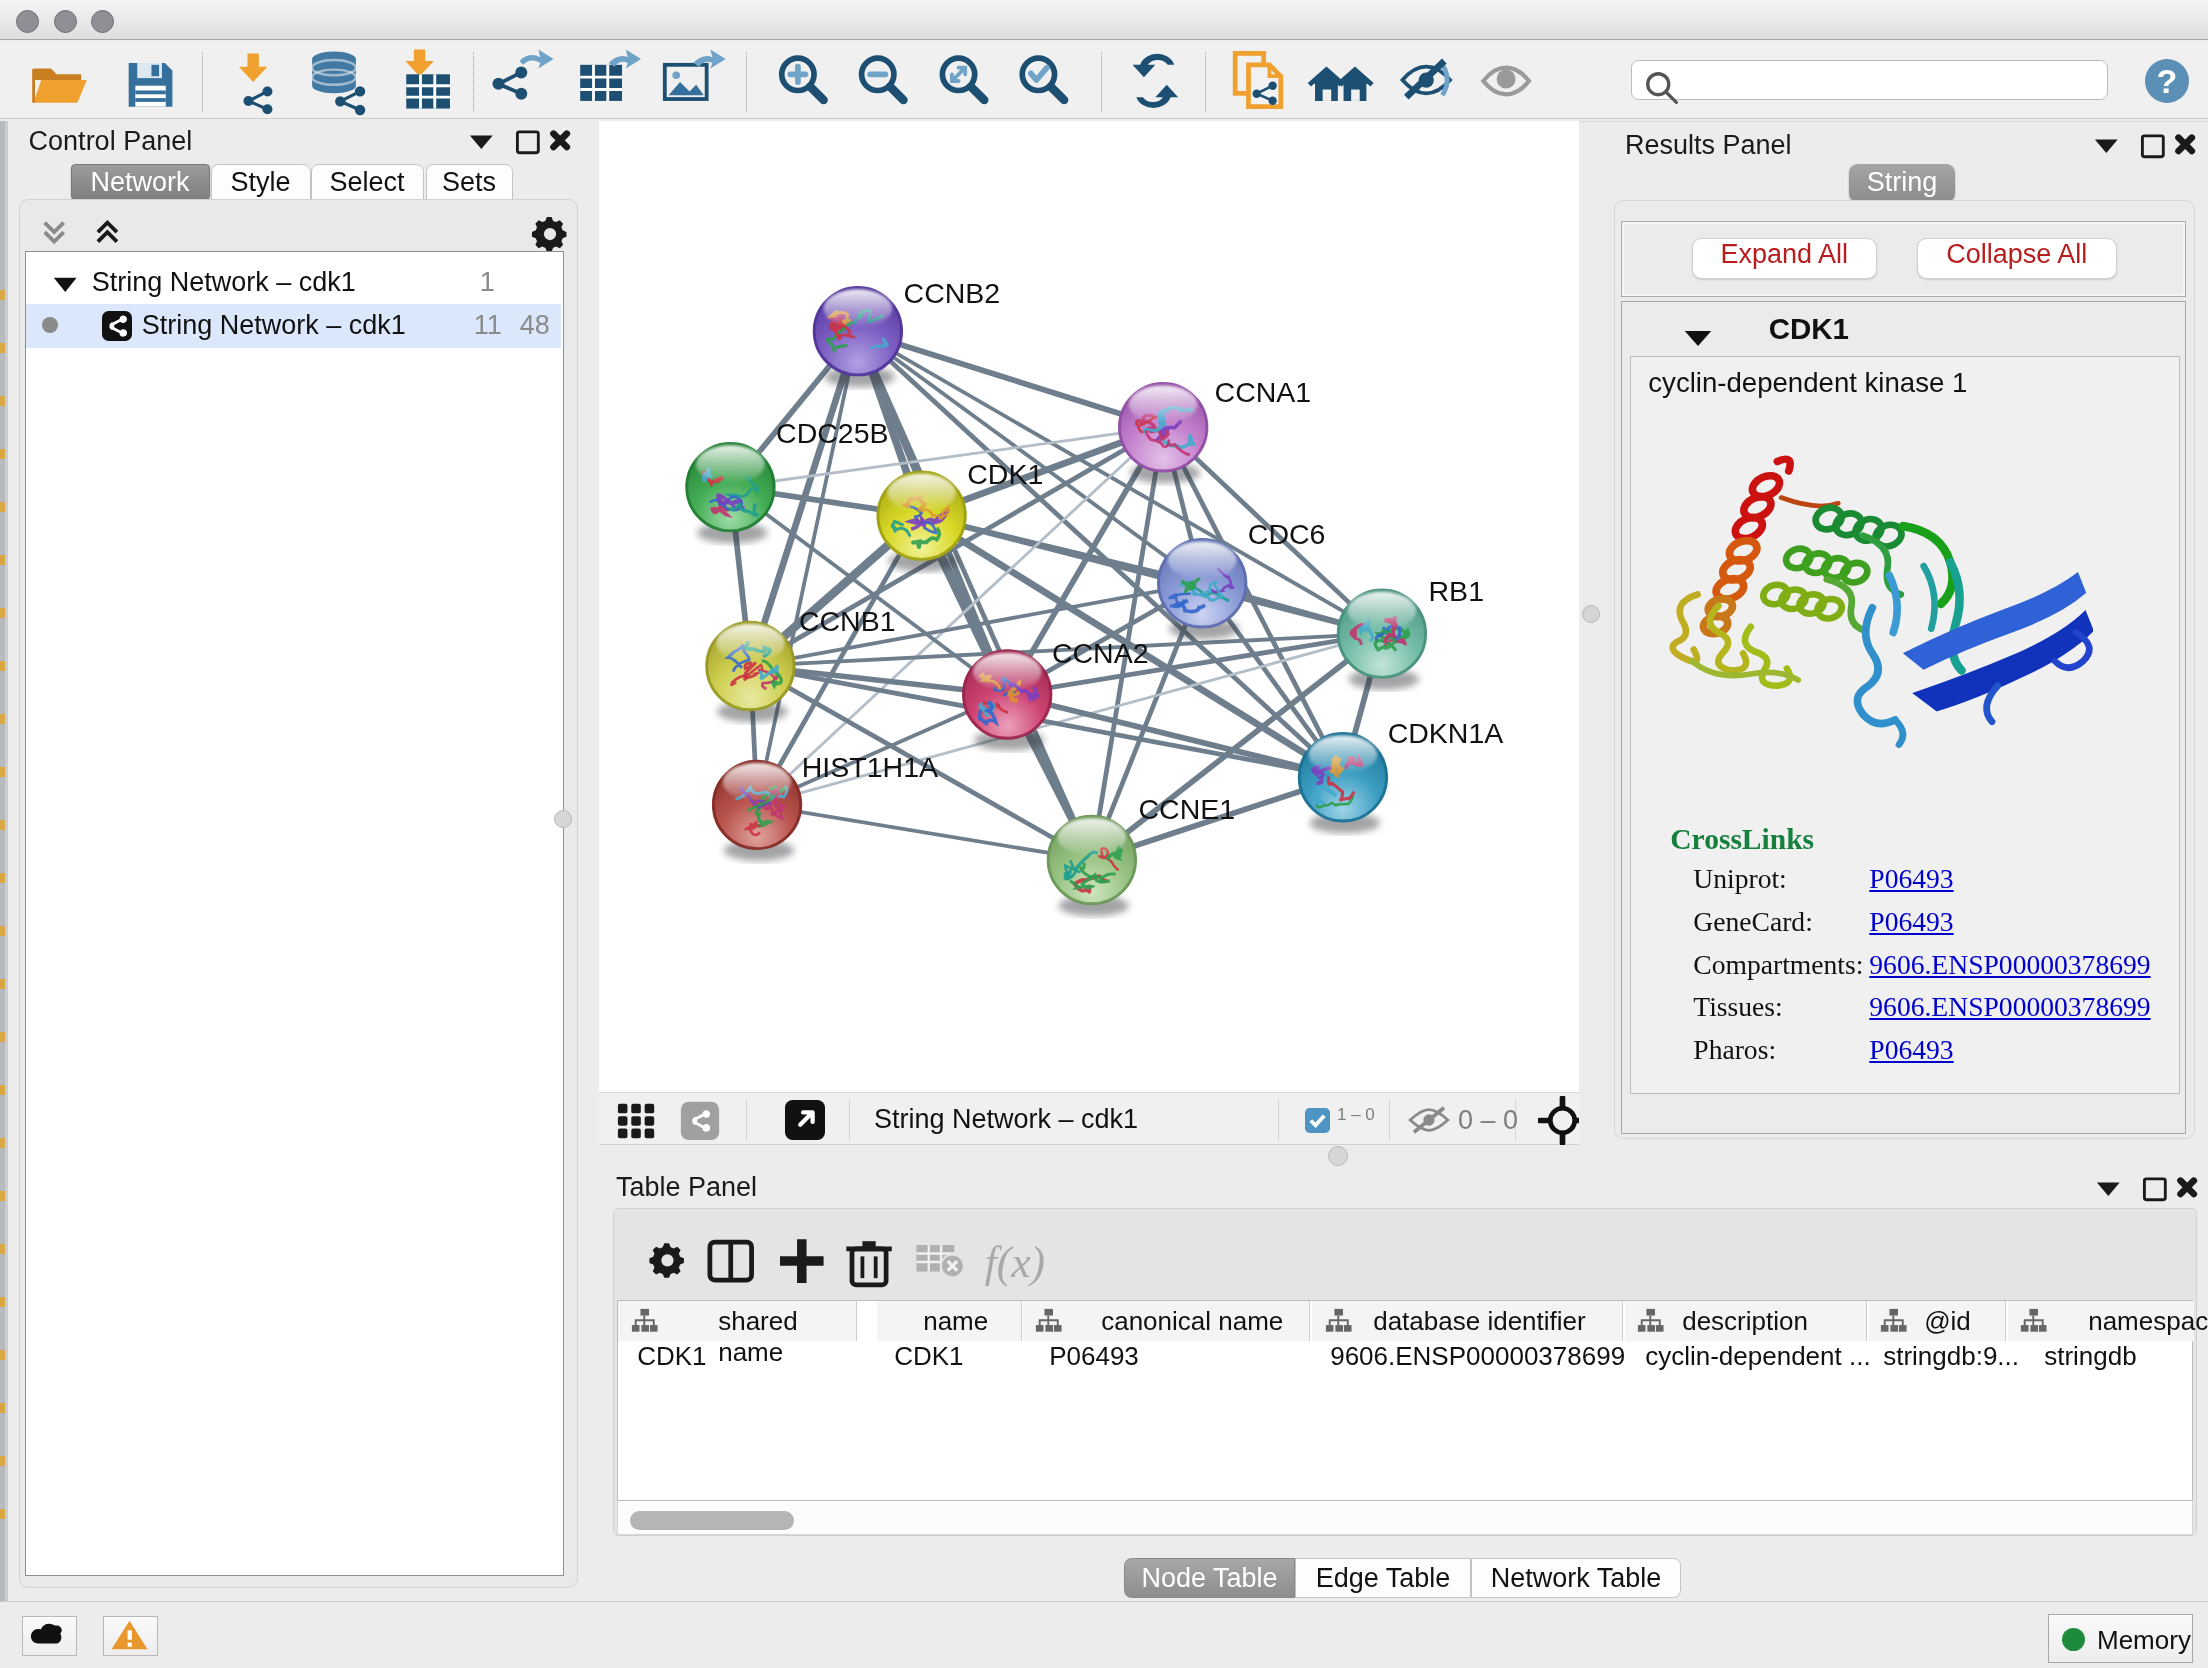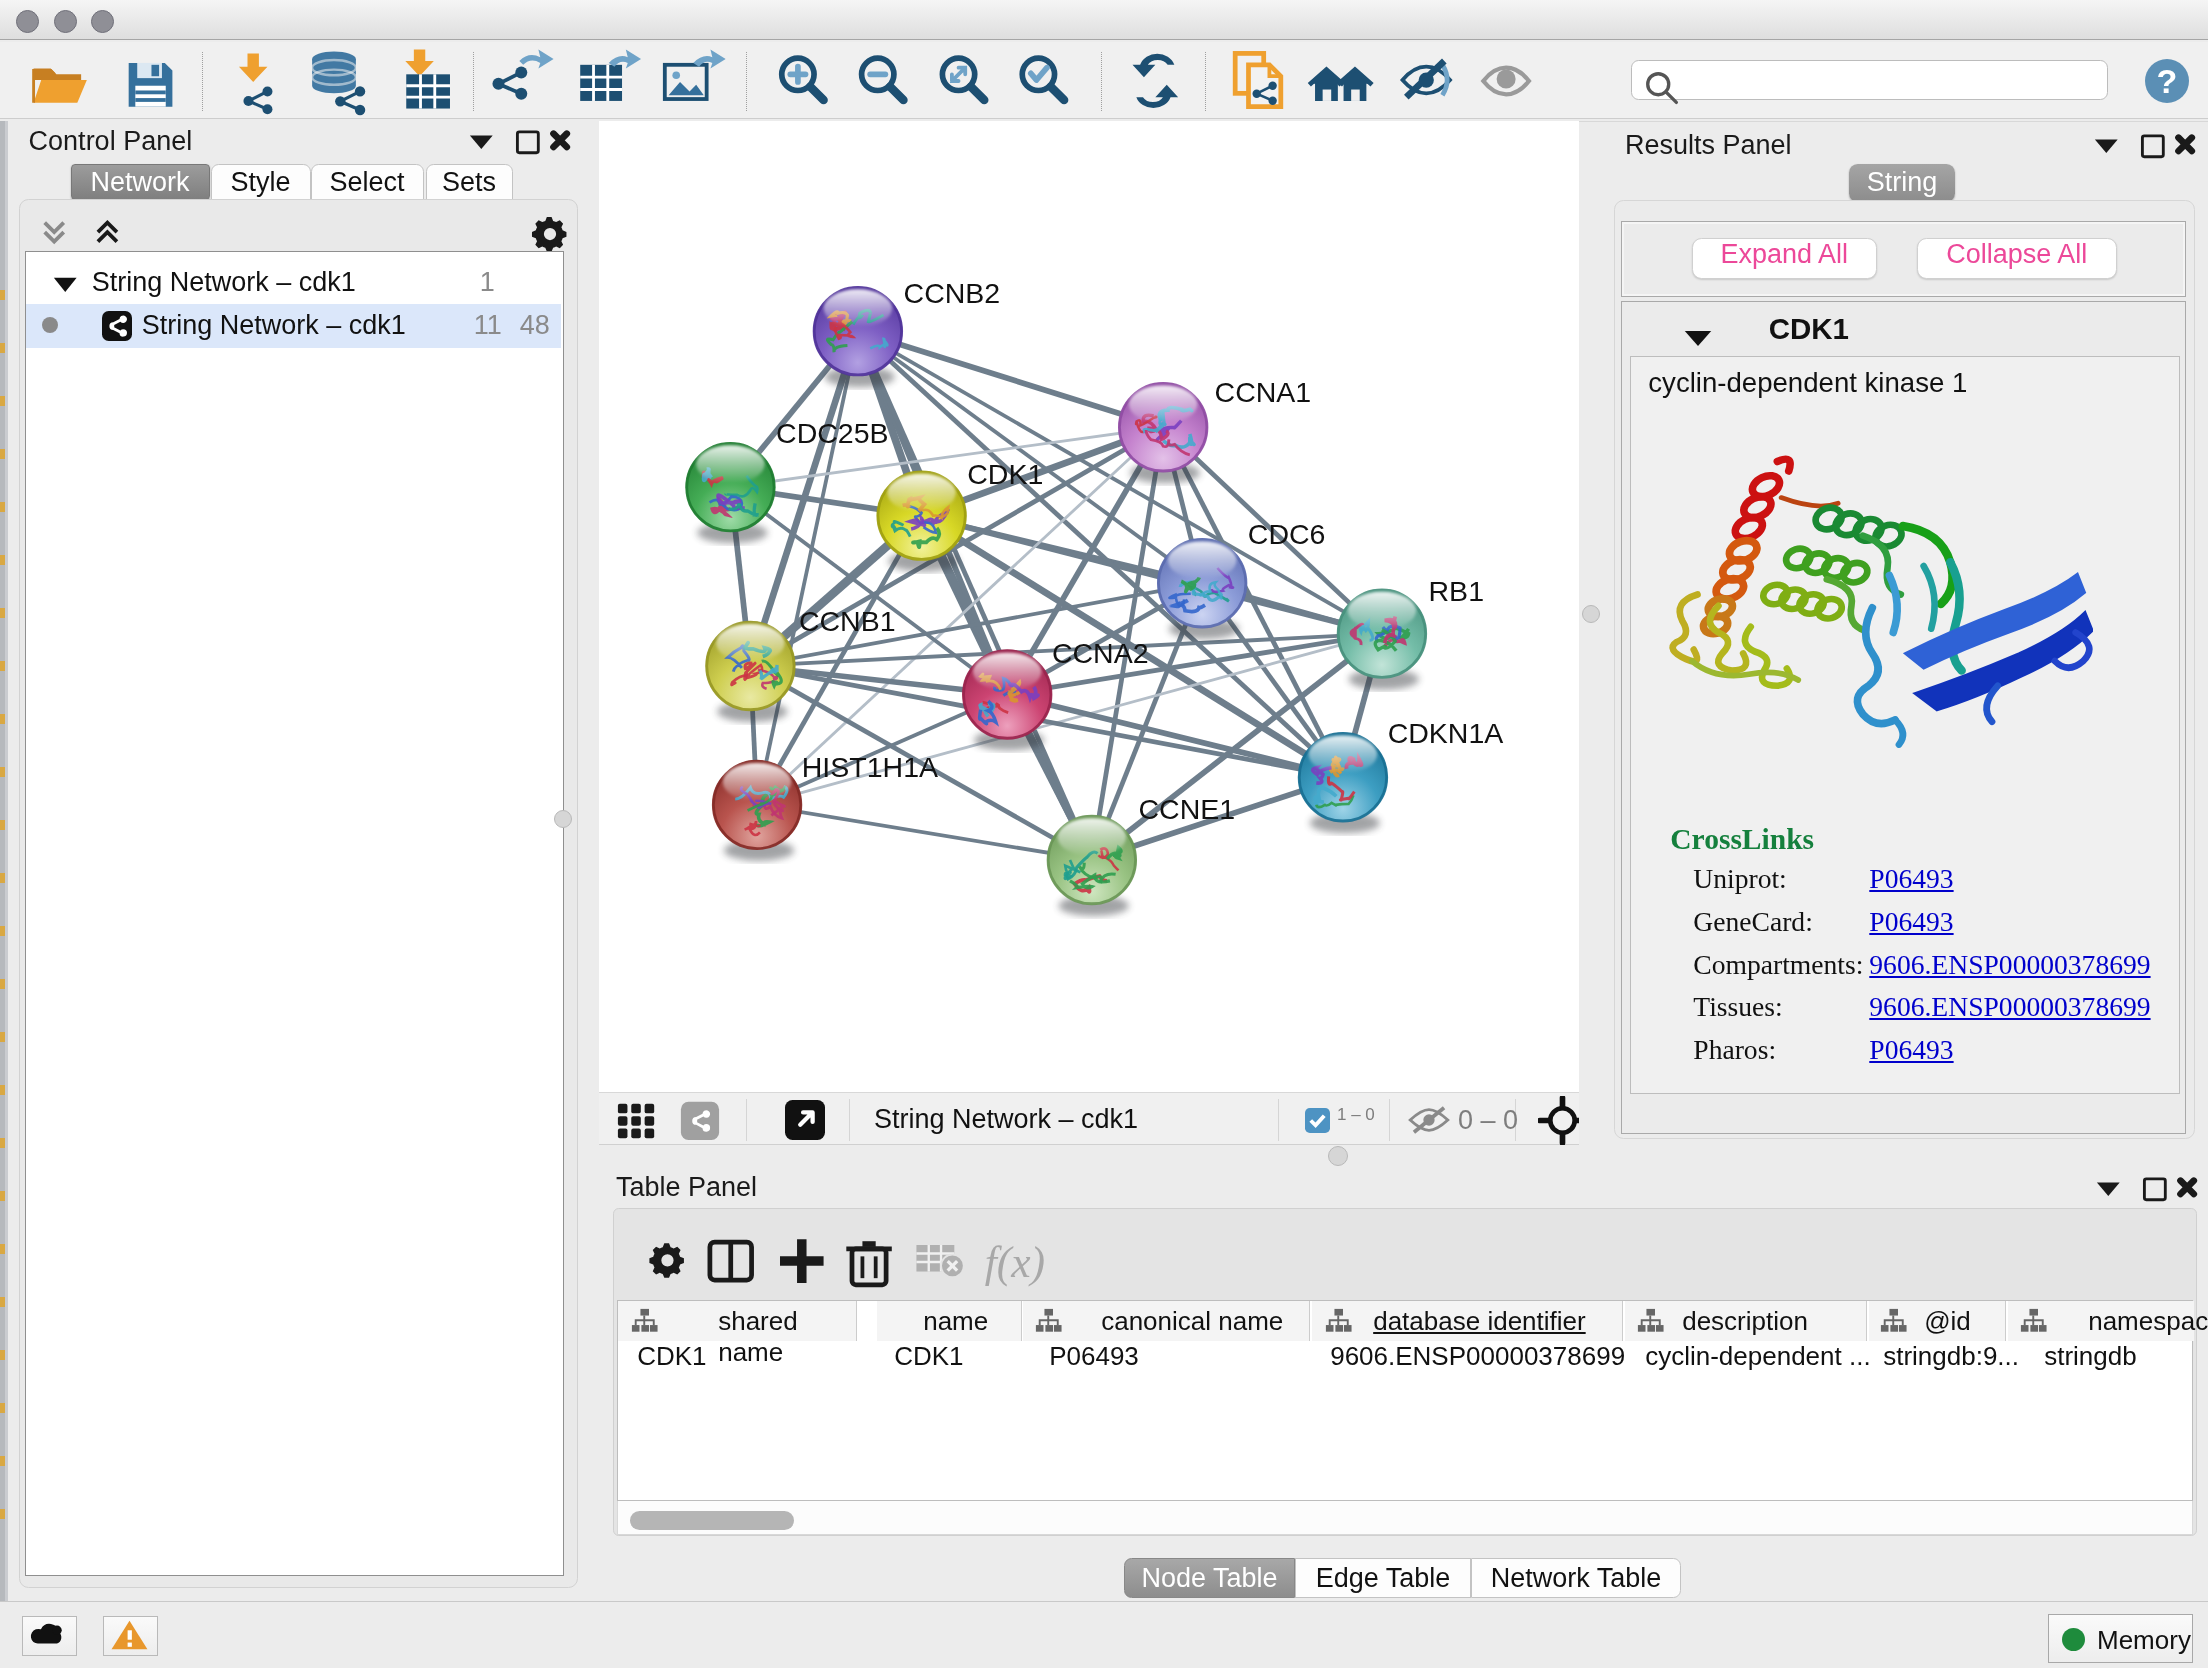--- a/index.html
+++ b/index.html
@@ -39,21 +39,21 @@
 #netbar { position:absolute; left:599px; top:1092px; width:980px; height:53px;
   background:#f0f0f0; border-top:1.9px solid #d8d8d8; border-bottom:1px solid #d0d0d0;}
 .nbsep { position:absolute; top:5.7px; height:42px; width:0; border-left:1.9px solid #d5d5d5; }
 
 #rp { position:absolute; left:1579px; top:121px; width:630px; height:1017px; background:#ececec; border-top:1.9px solid #d8d8d8;}
 #rp-body { position:absolute; left:35px; top:78px; width:581px; height:939px;
   background:#ebebeb; border:1px solid #d6d6d6; border-radius:9.5px; }
 #rp-btnbox { position:absolute; left:5.7px; top:20px; width:565px; height:76px;
   border:1.9px solid #a9a9a9; box-shadow:inset 0 0 0 1.9px #f5f5f5; }
 .rbtn { position:absolute; top:16px; height:41px; background:#ffffff; border:1px solid #d0d0d0;
-  border-radius:9.5px; font-size:27px; color:#ec4899; text-align:center; box-shadow:0 1px 1.9px rgba(0,0,0,.15); }
+  border-radius:9.5px; font-size:27px; color:#b91c1c; text-align:center; box-shadow:0 1px 1.9px rgba(0,0,0,.15); }
 #rp-cdk { position:absolute; left:5.7px; top:100px; width:565px; height:833px;
   border:1.9px solid #a9a9a9; background:#ebebeb; }
 #rp-inner { position:absolute; left:8.6px; top:54px; width:550px; height:738px;
   background:#f0f0f0; border:1px solid #bdbdbd; }
 .serif { font-family:"Liberation Serif", serif; }
 .xlrow { position:absolute; font-size:27.6px; color:#111; }
 .xlink { color:#0000cc; text-decoration:underline; }
 
 #tp { position:absolute; left:599px; top:1145px; width:1609px; height:456px; background:#ececec; }
 #tp-inset { position:absolute; left:14.3px; top:63px; width:1584px; height:328px;
@@ -770,21 +770,21 @@
       <div class="th" style="left:694px;width:311px;">
           <svg width="28.5" height="28.5" viewBox="0 0 30 30" style="position:absolute;left:11.4px;top:5.7px;">
             <g fill="#666">
               <rect x="11" y="2" width="9" height="7"></rect>
               <rect x="2" y="19" width="8" height="7"></rect>
               <rect x="12" y="19" width="8" height="7"></rect>
               <rect x="21" y="19" width="8" height="7"></rect>
             </g>
             <path d="M15 9 L15 14 M6 19 L6 14 L25 14 L25 19 M15 14 L15 19" stroke="#666" stroke-width="2" fill="none"></path>
           </svg>
-          <span style="position:absolute;left:61px;top:4.8px;text-decoration:underline;">database identifier</span>
+          <span style="position:absolute;left:61px;top:4.8px;">database identifier</span>
         </div>
       <div class="th" style="left:1007px;width:242px;">
           <svg width="28.5" height="28.5" viewBox="0 0 30 30" style="position:absolute;left:10.5px;top:5.7px;">
             <g fill="#666">
               <rect x="11" y="2" width="9" height="7"></rect>
               <rect x="2" y="19" width="8" height="7"></rect>
               <rect x="12" y="19" width="8" height="7"></rect>
               <rect x="21" y="19" width="8" height="7"></rect>
             </g>
             <path d="M15 9 L15 14 M6 19 L6 14 L25 14 L25 19 M15 14 L15 19" stroke="#666" stroke-width="2" fill="none"></path>

